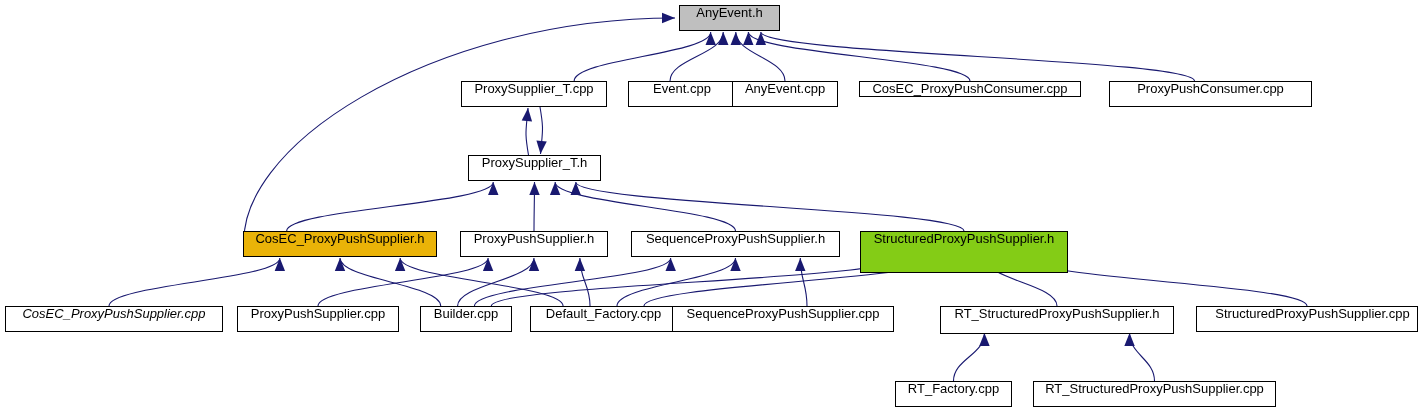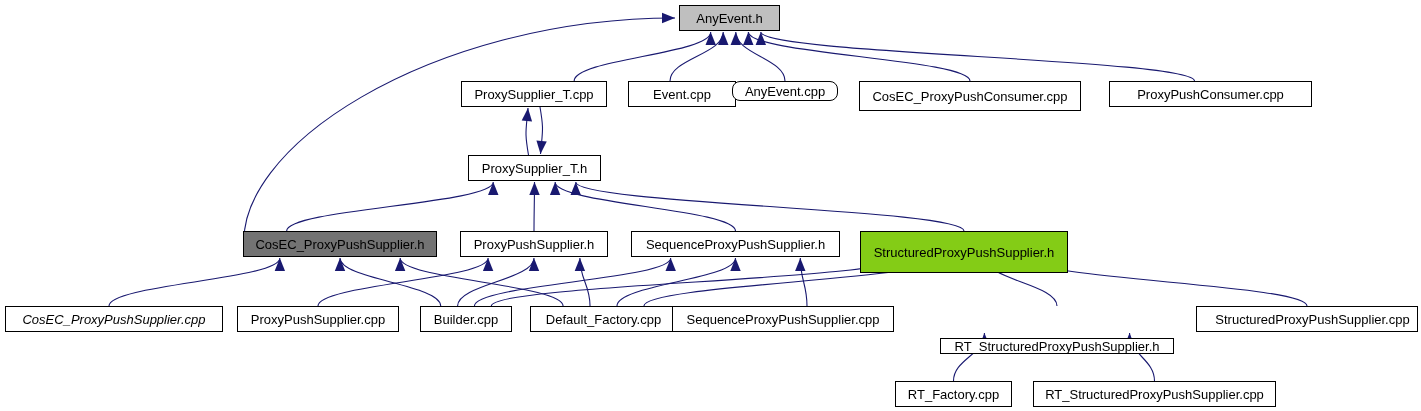--- a/index.html
+++ b/index.html
@@ -10,21 +10,21 @@
   .node{
     position:absolute;
     box-sizing:border-box;
     border:1px solid #000000;
     background:#ffffff;
     color:#000000;
     font-family:"Liberation Sans",sans-serif;
     font-size:13px;
     line-height:1;
     display:flex;
-    align-items:center;
+    align-items:flex-start;
     justify-content:center;
     white-space:nowrap;
     letter-spacing:0px;
     z-index:5;
   }
   .node.root{ background:#bfbfbf; }
   .node .lbl{ display:block; padding:0 6px; }
 </style>
 </head>
 <body>
@@ -89,33 +89,33 @@
   <div id="nodes">
       <div class="node root" style="left: 679px; top: 5px; width: 101px; height: 26px; background: rgb(191, 191, 191); border-color: rgb(0, 0, 0); color: rgb(0, 0, 0);">
         <span class="lbl">AnyEvent.h</span>
       </div>
       <div class="node" style="left: 461px; top: 81px; width: 146px; height: 26px; background: rgb(255, 255, 255); border-color: rgb(0, 0, 0); color: rgb(0, 0, 0);">
         <span class="lbl">ProxySupplier_T.cpp</span>
       </div>
       <div class="node" style="left: 628px; top: 81px; width: 108px; height: 26px; background: rgb(255, 255, 255); border-color: rgb(0, 0, 0); color: rgb(0, 0, 0);">
         <span class="lbl">Event.cpp</span>
       </div>
-      <div class="node" style="left: 732px; top: 81px; width: 106px; height: 20px; background: rgb(255, 255, 255); border-color: rgb(0, 0, 0); color: rgb(0, 0, 0); border-radius: 8px;">
+      <div class="node" style="left: 732px; top: 81px; width: 106px; height: 26px; background: rgb(255, 255, 255); border-color: rgb(0, 0, 0); color: rgb(0, 0, 0);">
         <span class="lbl">AnyEvent.cpp</span>
       </div>
-      <div class="node" style="left: 859px; top: 81px; width: 222px; height: 30px; background: rgb(255, 255, 255); border-color: rgb(0, 0, 0); color: rgb(0, 0, 0);">
+      <div class="node" style="left: 859px; top: 81px; width: 222px; height: 16px; background: rgb(255, 255, 255); border-color: rgb(0, 0, 0); color: rgb(0, 0, 0);">
         <span class="lbl">CosEC_ProxyPushConsumer.cpp</span>
       </div>
       <div class="node" style="left: 1109px; top: 81px; width: 203px; height: 26px; background: rgb(255, 255, 255); border-color: rgb(0, 0, 0); color: rgb(0, 0, 0);">
         <span class="lbl">ProxyPushConsumer.cpp</span>
       </div>
       <div class="node" style="left: 468px; top: 155px; width: 133px; height: 26px; background: rgb(255, 255, 255); border-color: rgb(0, 0, 0); color: rgb(0, 0, 0);">
         <span class="lbl">ProxySupplier_T.h</span>
       </div>
-      <div class="node" style="left: 243px; top: 231px; width: 194px; height: 26px; background: #737373; border-color: rgb(0, 0, 0); color: rgb(0, 0, 0);">
+      <div class="node" style="left: 243px; top: 231px; width: 194px; height: 26px; background: #eab308; border-color: rgb(0, 0, 0); color: rgb(0, 0, 0);">
         <span class="lbl">CosEC_ProxyPushSupplier.h</span>
       </div>
       <div class="node" style="left: 460px; top: 231px; width: 148px; height: 26px; background: rgb(255, 255, 255); border-color: rgb(0, 0, 0); color: rgb(0, 0, 0);">
         <span class="lbl">ProxyPushSupplier.h</span>
       </div>
       <div class="node" style="left: 631px; top: 231px; width: 209px; height: 26px; background: rgb(255, 255, 255); border-color: rgb(0, 0, 0); color: rgb(0, 0, 0);">
         <span class="lbl">SequenceProxyPushSupplier.h</span>
       </div>
       <div class="node" style="left: 860px; top: 231px; width: 208px; height: 42px; background: #84cc16; border-color: rgb(0, 0, 0); color: rgb(0, 0, 0);">
         <span class="lbl">StructuredProxyPushSupplier.h</span>
@@ -128,21 +128,21 @@
       </div>
       <div class="node" style="left: 420px; top: 306px; width: 92px; height: 26px; background: rgb(255, 255, 255); border-color: rgb(0, 0, 0); color: rgb(0, 0, 0);">
         <span class="lbl">Builder.cpp</span>
       </div>
       <div class="node" style="left: 530px; top: 306px; width: 147px; height: 26px; background: rgb(255, 255, 255); border-color: rgb(0, 0, 0); color: rgb(0, 0, 0);">
         <span class="lbl">Default_Factory.cpp</span>
       </div>
       <div class="node" style="left: 672px; top: 306px; width: 222px; height: 26px; background: rgb(255, 255, 255); border-color: rgb(0, 0, 0); color: rgb(0, 0, 0);">
         <span class="lbl">SequenceProxyPushSupplier.cpp</span>
       </div>
-      <div class="node" style="left: 940px; top: 306px; width: 234px; height: 16px; background: rgb(255, 255, 255); border-color: rgb(0, 0, 0); color: rgb(0, 0, 0); margin-top: 32px;">
+      <div class="node" style="left: 940px; top: 306px; width: 234px; height: 28px; background: rgb(255, 255, 255); border-color: rgb(0, 0, 0); color: rgb(0, 0, 0);">
         <span class="lbl">RT_StructuredProxyPushSupplier.h</span>
       </div>
       <div class="node" style="left: 1196px; top: 306px; width: 222px; height: 26px; background: rgb(255, 255, 255); border-color: rgb(0, 0, 0); color: rgb(0, 0, 0); padding-left: 11px;">
         <span class="lbl">StructuredProxyPushSupplier.cpp</span>
       </div>
       <div class="node" style="left: 895px; top: 381px; width: 117px; height: 26px; background: rgb(255, 255, 255); border-color: rgb(0, 0, 0); color: rgb(0, 0, 0);">
         <span class="lbl">RT_Factory.cpp</span>
       </div>
       <div class="node" style="left: 1033px; top: 381px; width: 243px; height: 26px; background: rgb(255, 255, 255); border-color: rgb(0, 0, 0); color: rgb(0, 0, 0);">
         <span class="lbl">RT_StructuredProxyPushSupplier.cpp</span>

